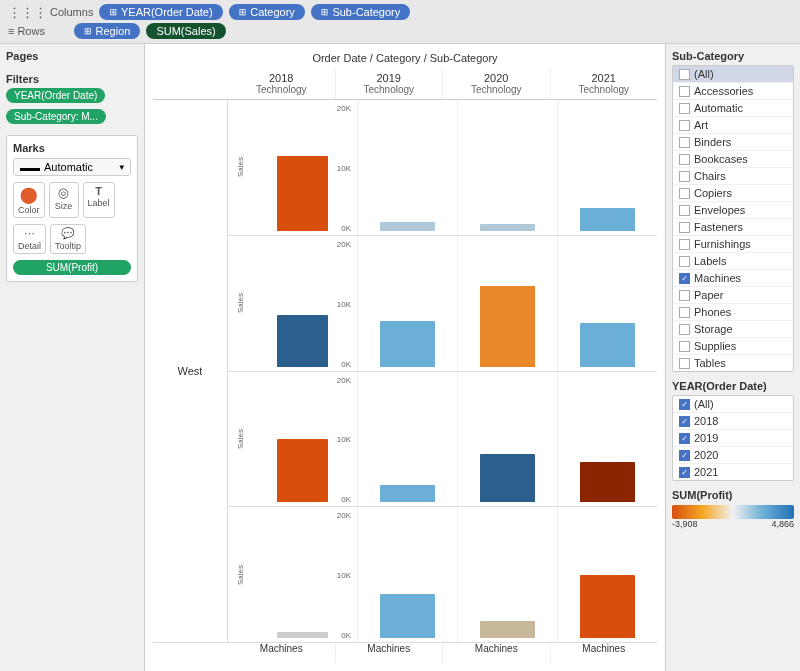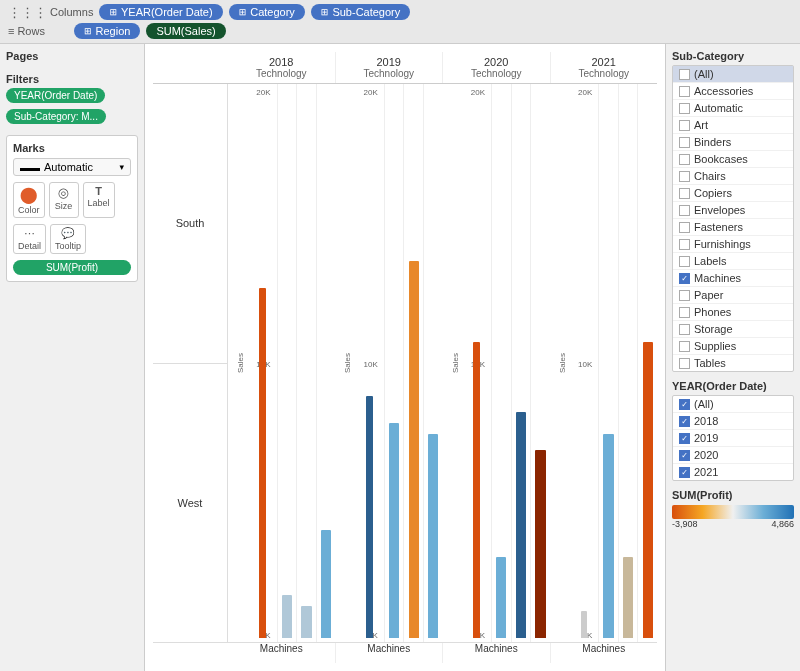--- a/index.html
+++ b/index.html
@@ -141,29 +141,29 @@
             <span class="marks-icon-symbol" style="font-size:11px;">💬</span>
             <span>Tooltip</span>
           </div>
         </div>
         <div class="sum-profit">SUM(Profit)</div>
       </div>
     </div>
 
     <div class="chart-area">
 
+      <div style="text-align:center; font-size:11px; color:#333; margin-bottom:4px;">Order Date / Category / Sub-Category</div>
 
       <div style="display:flex; flex:1; overflow:hidden;">
 
         <div style="display:flex; flex-direction:column; width:75px;">
 
           <div style="height:32px; border-bottom: 1px solid #ccc;"></div>
 
           <div style="flex:1; display:flex; flex-direction:column;">
-            <div style="flex:1; display:flex; align-items:center; justify-content:center; border-bottom:1px solid #ddd; border-right:1px solid #ddd; font-size:11px; color:#333;">South</div>
             <div style="flex:1; display:flex; align-items:center; justify-content:center; border-bottom:1px solid #ddd; border-right:1px solid #ddd; font-size:11px; color:#333;">West</div>
           </div>
 
           <div style="height:20px;"></div>
         </div>
 
         <div style="display:flex; flex:1; flex-direction:column;">
 
           <div style="display:flex; height:32px; border-bottom:1px solid #ccc;">
             <div style="flex:1; text-align:center; font-size:11px; color:#333; display:flex; flex-direction:column; align-items:center; justify-content:center; border-right:1px solid #eee;">
@@ -177,21 +177,21 @@
             <div style="flex:1; text-align:center; font-size:11px; color:#333; display:flex; flex-direction:column; align-items:center; justify-content:center; border-right:1px solid #eee;">
               <span>2020</span>
               <span style="font-size:10px; color:#666;">Technology</span>
             </div>
             <div style="flex:1; text-align:center; font-size:11px; color:#333; display:flex; flex-direction:column; align-items:center; justify-content:center;">
               <span>2021</span>
               <span style="font-size:10px; color:#666;">Technology</span>
             </div>
           </div>
 
-          <div style="flex:1; display:flex; flex-direction:row;">
+          <div style="flex:1; display:flex; flex-direction:column;">
 
             <div style="flex:1; display:flex; border-bottom:1px solid #ddd;">
               <div style="flex:1; position:relative; border-right:1px solid #eee; display:flex; flex-direction:column; justify-content:space-between; padding:4px 2px 2px 28px;">
                 <div style="font-size:8px; color:#666; text-align:right; padding-right:4px;">20K</div>
                 <div style="font-size:8px; color:#666; text-align:right; padding-right:4px;">10K</div>
                 <div style="font-size:8px; color:#666; text-align:right; padding-right:4px;">0K</div>
                 <div style="position:absolute; left:2px; top:50%; transform:translateY(-50%) rotate(-90deg); font-size:8px; color:#666; white-space:nowrap;">Sales</div>
                 <div style="position:absolute; bottom:4px; left:28px; right:8px; display:flex; align-items:flex-end; justify-content:center; top:16px;">
                   <div style="width:55%; height:65%; background:#d84f0d; border-radius:1px 1px 0 0;"></div>
                 </div>

